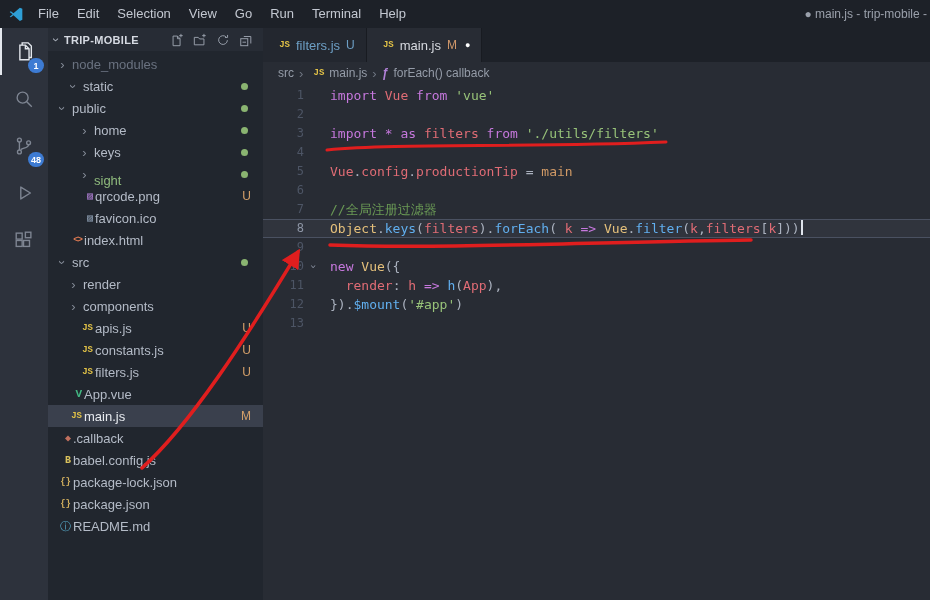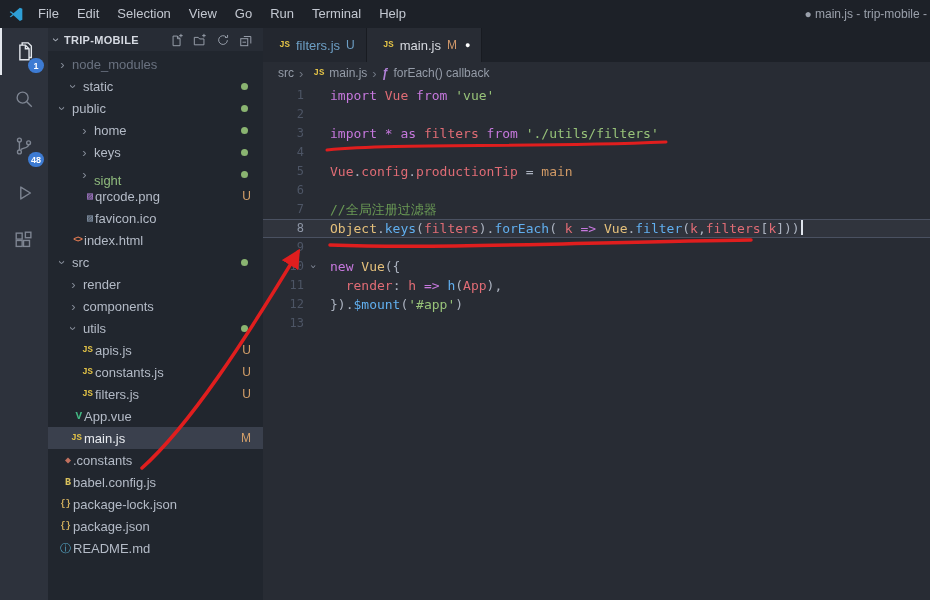--- a/index.html
+++ b/index.html
@@ -219,26 +219,20 @@
         <div class="row" style="padding-left: 18px;">
           <span class="chev">›</span>
           <span class="tlabel">render</span>
           <span class="row-space"></span>
         </div>
         <div class="row" style="padding-left: 18px;">
           <span class="chev">›</span>
           <span class="tlabel">components</span>
           <span class="row-space"></span>
         </div>
-        <div class="row" style="padding-left: 18px;">
-          <span class="chev open">›</span>
-          <span class="tlabel">utils</span>
-          <span class="row-space"></span>
-          <span class="git-dot"></span>
-        </div>
         <div class="row" style="padding-left: 29px;">
           <span class="ficon fi-js">JS</span>
           <span class="tlabel">apis.js</span>
           <span class="row-space"></span>
           <span class="git-letter">U</span>
         </div>
         <div class="row" style="padding-left: 29px;">
           <span class="ficon fi-js">JS</span>
           <span class="tlabel">constants.js</span>
           <span class="row-space"></span>
@@ -256,21 +250,21 @@
           <span class="row-space"></span>
         </div>
         <div class="row selected" style="padding-left: 18px;">
           <span class="ficon fi-js">JS</span>
           <span class="tlabel">main.js</span>
           <span class="row-space"></span>
           <span class="git-letter">M</span>
         </div>
         <div class="row" style="padding-left: 7px;">
           <span class="ficon fi-git">◆</span>
-          <span class="tlabel">.constants</span>
+          <span class="tlabel">.callback</span>
           <span class="row-space"></span>
         </div>
         <div class="row" style="padding-left: 7px;">
           <span class="ficon fi-babel">B</span>
           <span class="tlabel">babel.config.js</span>
           <span class="row-space"></span>
         </div>
         <div class="row" style="padding-left: 7px;">
           <span class="ficon fi-json">{}</span>
           <span class="tlabel">package-lock.json</span>

